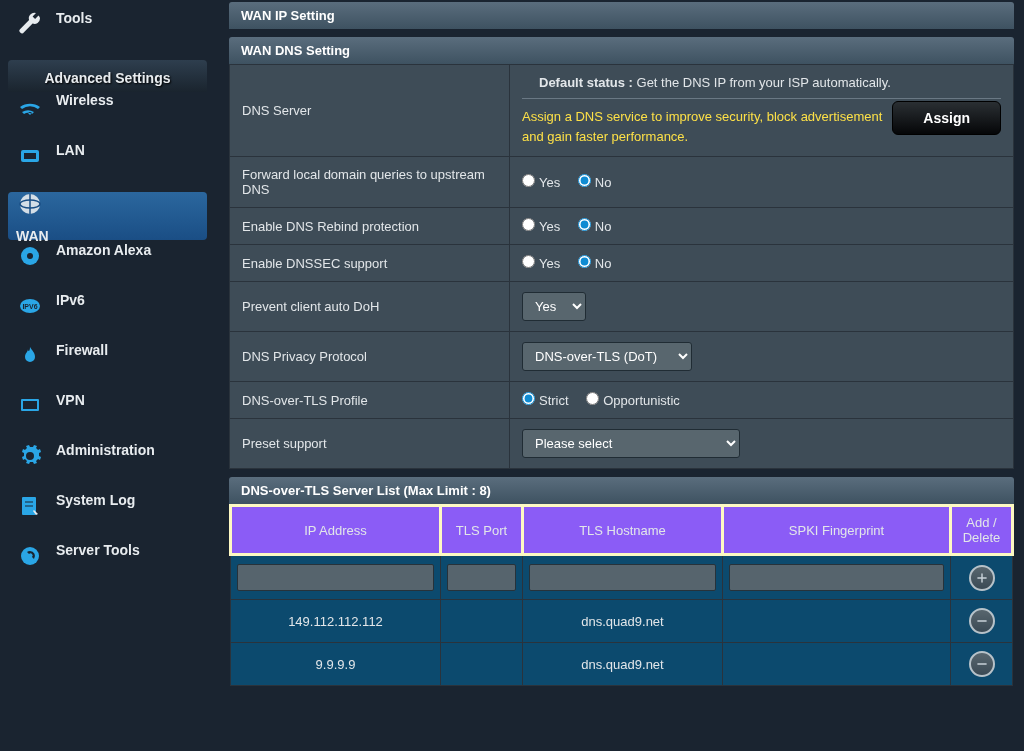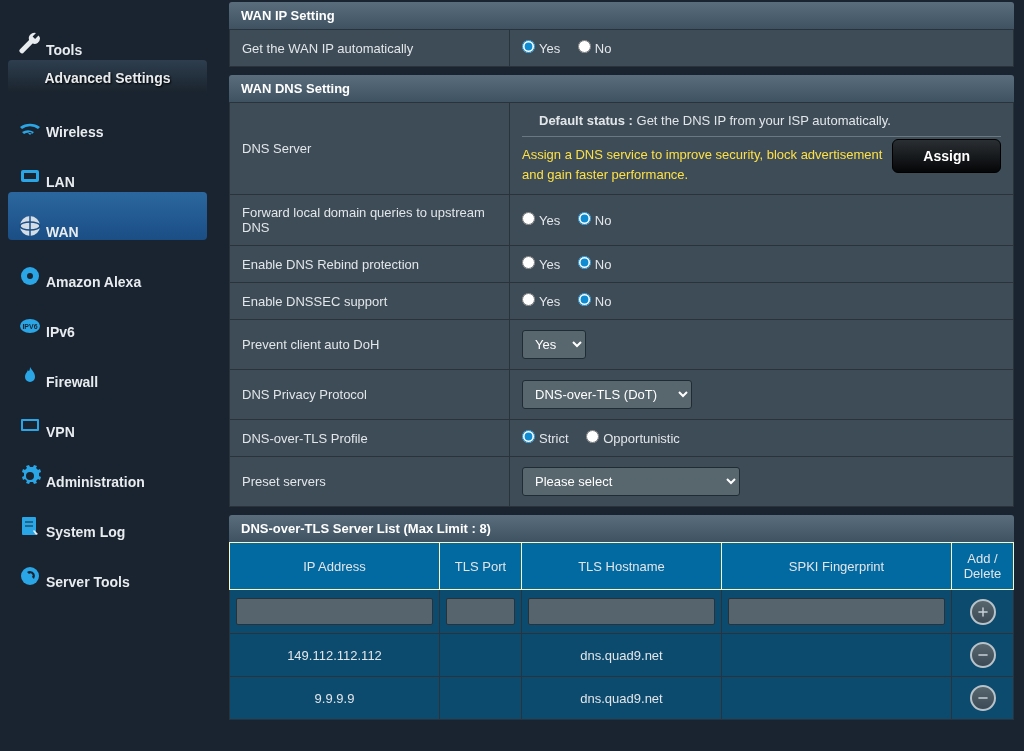--- a/index.html
+++ b/index.html
@@ -4,23 +4,23 @@
 <style>
 * { box-sizing: border-box; margin: 0; padding: 0; }
 body {
   width: 1024px; height: 751px;
   background: #1a2430;
   font-family: Arial, Helvetica, sans-serif;
   font-size: 13px; color: #ffffff;
   display: flex; overflow: hidden;
 }
 .sidebar { width: 215px; flex-shrink: 0; padding: 10px 8px 0; }
-.sb-item { display: flex; align-items: flex-end; gap: 2px; height: 48px;
+.sb-item { display: flex; align-items: flex-start; gap: 12px; height: 48px;
   padding: 0 8px; cursor: pointer; border-radius: 4px; margin-bottom: 2px; }
-.sb-item.active { background: linear-gradient(#2b679e,#1a4e85); }
+.sb-item.active { background: linear-gradient(#2b679e,#1a4e85); flex-direction: column; }
 .sb-item .ico { width: 28px; height: 28px; display: flex; align-items: center; justify-content: center; }
 .sb-item .lbl { font-weight: bold; color: #e8ecef; font-size: 14px; }
 .sb-header { text-align: center; font-weight: bold; font-size: 14px;
   color: #e8ecef; padding: 10px 0 6px; text-shadow: 1px 1px 2px #000;
   background: linear-gradient(#2e3e4e,#1a242e); border-radius: 4px 4px 0 0; }
 
 .main { flex: 1; padding: 0 10px 0 14px; overflow-y: auto; }
 .panel { margin-top: 2px; }
 .panel-title {
   background: linear-gradient(#5a6d7d,#3e5261);
@@ -43,21 +43,21 @@
   color:#fff; border:1px solid #000; border-radius: 6px; padding: 8px 30px;
   font-weight: bold; font-size: 14px; cursor: pointer; margin-top: -6px; }
 
 select { background: #58666e; color:#fff; border: 1px solid #202c34;
   padding: 5px 8px; border-radius: 3px; font-size: 13px; }
 select.w-sm { width: 64px; }
 select.w-lg { width: 170px; }
 select.w-xl { width: 218px; }
 
 table.list { width: 100%; border-collapse: collapse; }
-table.list th { background: #0369a1; border: 1px solid #fef9c3;
+table.list th { background: #8b5cf6; border: 3px solid #fef9c3;
   padding: 8px 6px; font-weight: normal; color: #e2e6e9; font-size: 13px; }
 table.list td { background: #0c4a6e; border: 1px solid #2a333c;
   padding: 8px 6px; text-align: center; color:#e2e6e9; font-size: 13px; }
 table.list input[type=text] { width: 100%; background: #56646d; border: 1px solid #27323a;
   color:#fff; padding: 5px 6px; border-radius: 2px; }
 
 .circle-btn { width: 26px; height: 26px; border-radius: 50%; border: 2px solid #b7c2c9;
   display: inline-flex; align-items: center; justify-content: center; cursor: pointer;
   background: linear-gradient(#58666e,#3b4a55); }
 .circle-btn svg { width: 14px; height: 14px; }
@@ -180,31 +180,20 @@
         </svg>
     </span>
     <span class="lbl">Server Tools</span>
   </div>
 </div>
 
 <div class="main">
 
   <div class="panel">
     <div class="panel-title">WAN IP Setting</div>
-    <table class="settings">
-      <tbody>
-          <tr>
-        <td class="lbl">Get the WAN IP automatically</td>
-        <td>
-          <label class="radio-lbl"><input type="radio" name="wanip" checked="" style=""><span>Yes</span></label>
-          <label class="radio-lbl"><input type="radio" name="wanip" style=""><span>No</span></label>
-        </td>
-      </tr>
-    </tbody>
-      </table>
   </div>
 
   <div class="panel" style="margin-top:8px;">
     <div class="panel-title">WAN DNS Setting</div>
     <table class="settings">
       <tbody>
           <tr>
         <td class="lbl">DNS Server</td>
         <td>
           <div class="default-status">
@@ -255,21 +244,21 @@
         </td>
       </tr>
       <tr>
         <td class="lbl">DNS-over-TLS Profile</td>
         <td>
           <label class="radio-lbl"><input type="radio" name="profile" checked="" style=""><span>Strict</span></label>
           <label class="radio-lbl"><input type="radio" name="profile" style=""><span>Opportunistic</span></label>
         </td>
       </tr>
       <tr>
-        <td class="lbl">Preset servers</td>
+        <td class="lbl">Preset support</td>
         <td>
           <select class="w-xl">
             <option>Please select</option>
           </select>
         </td>
       </tr>
     </tbody>
       </table>
   </div>
 

